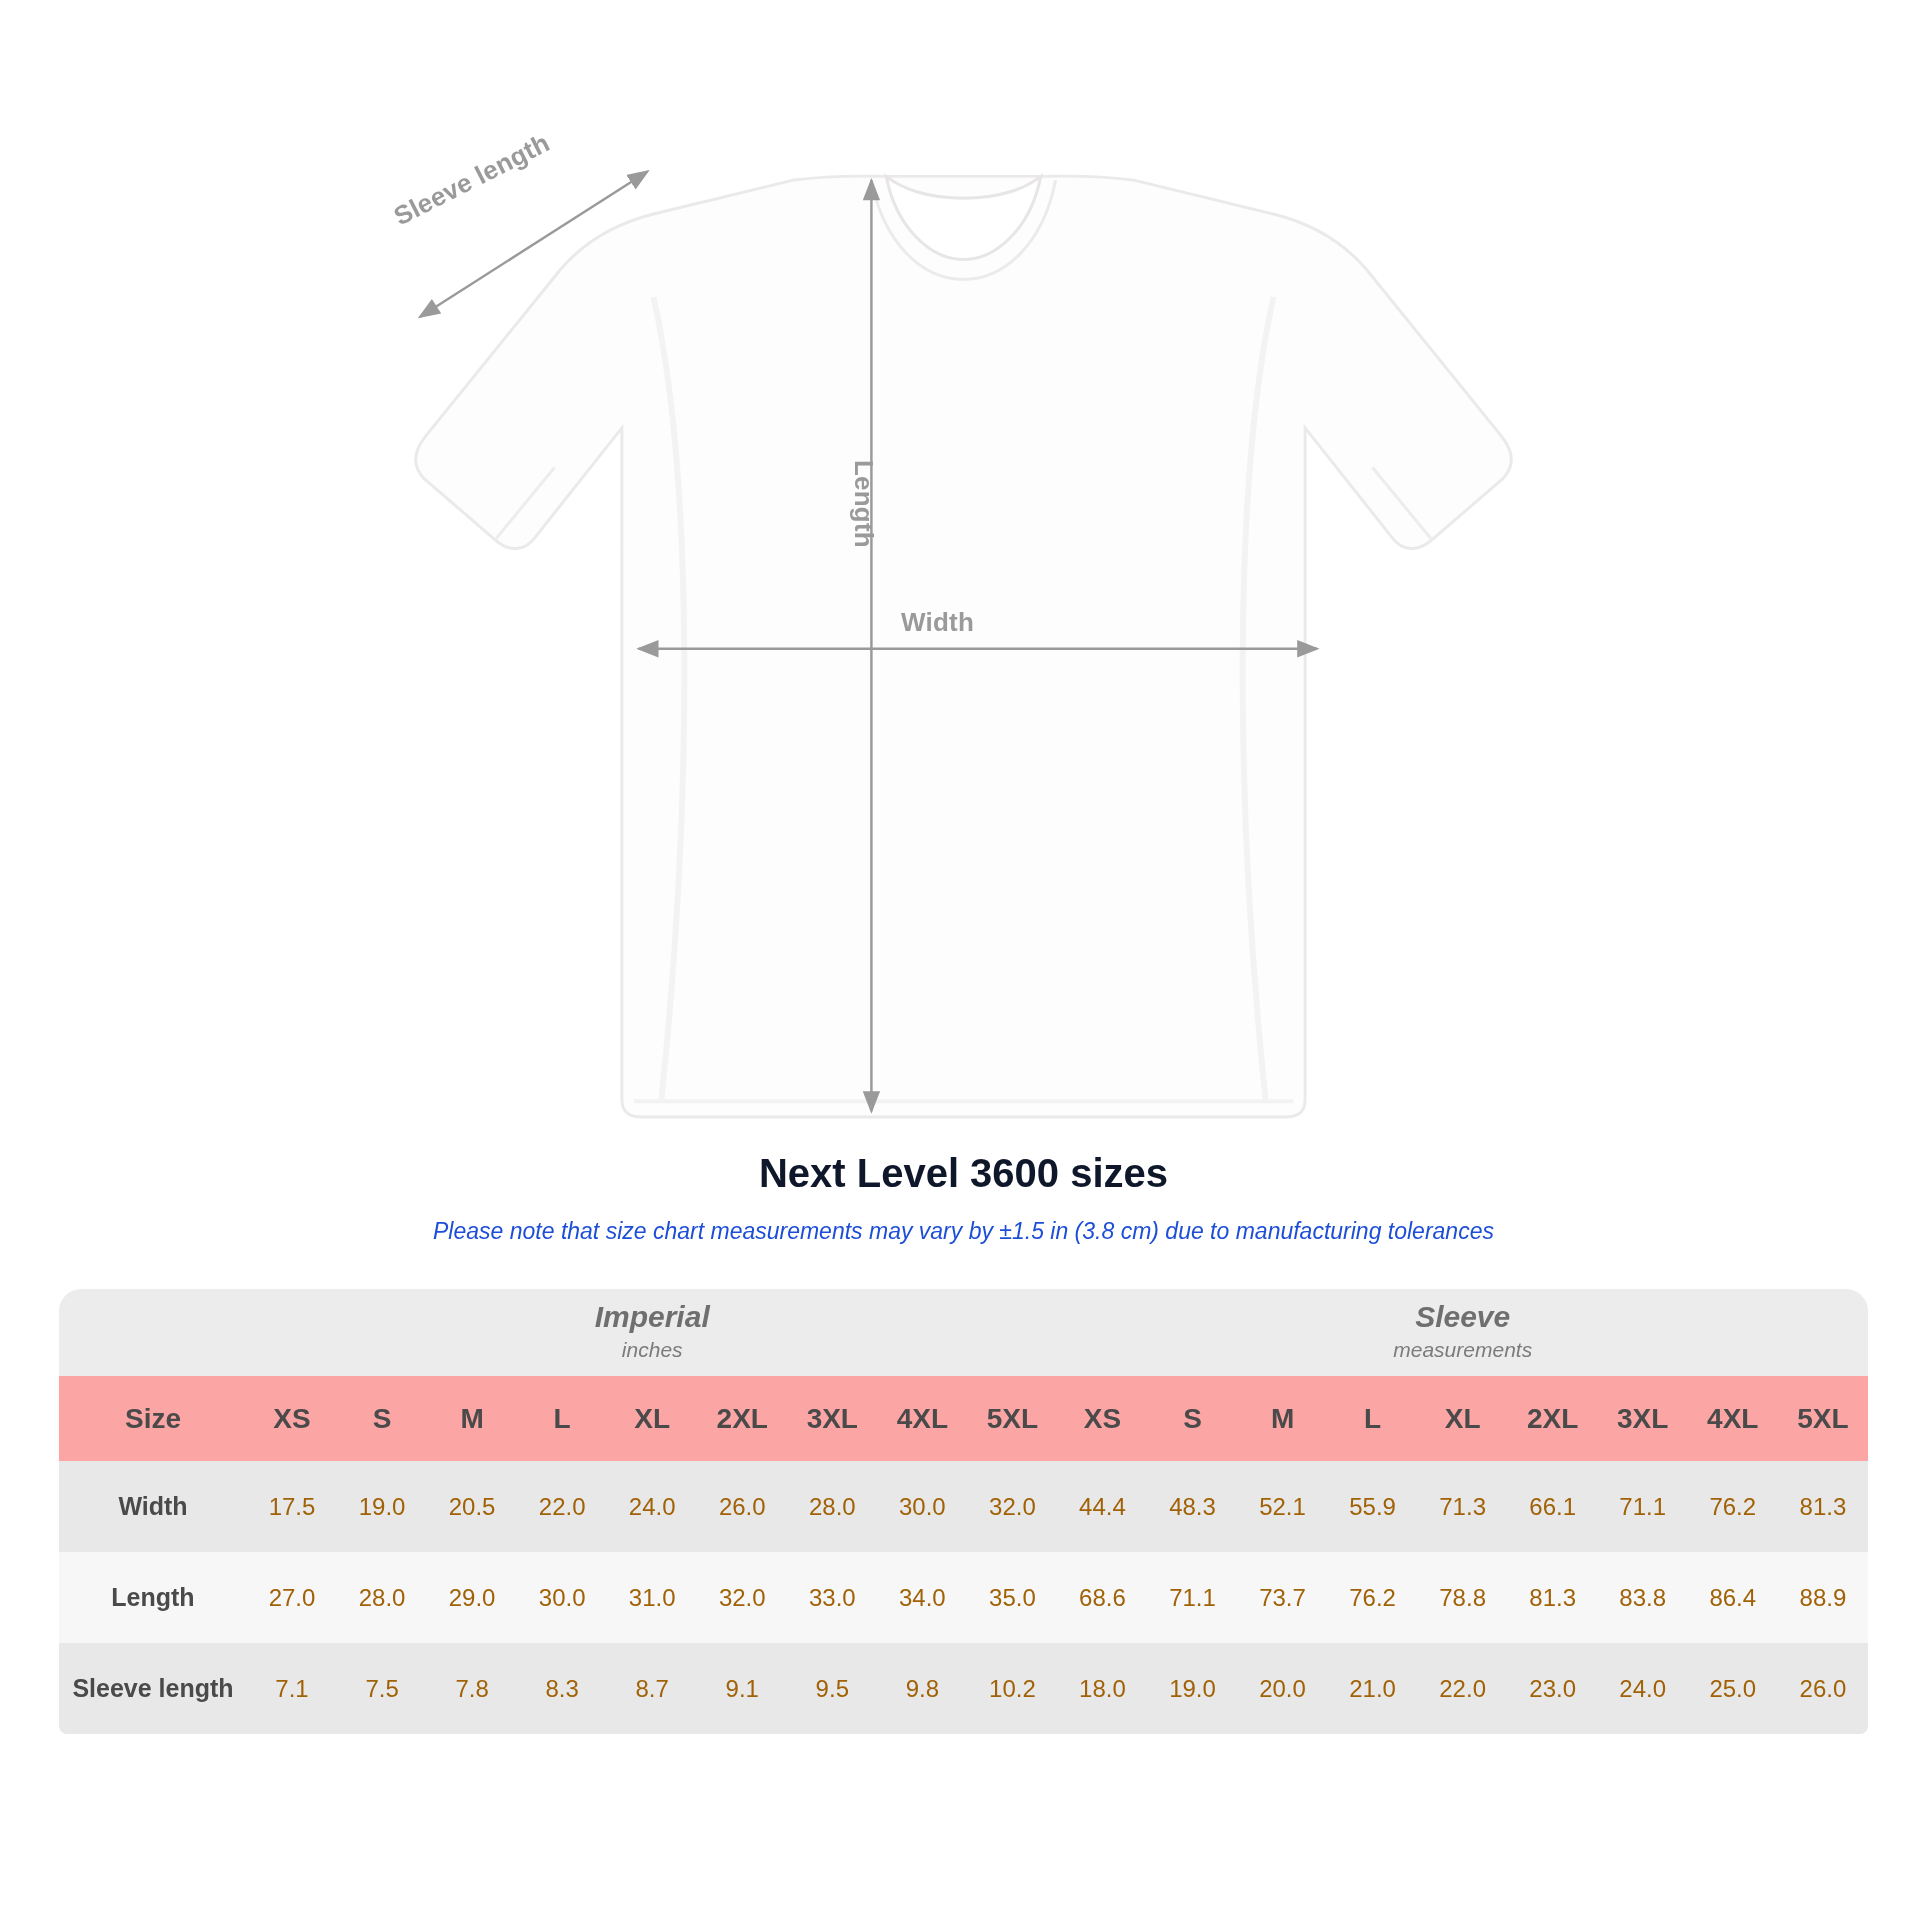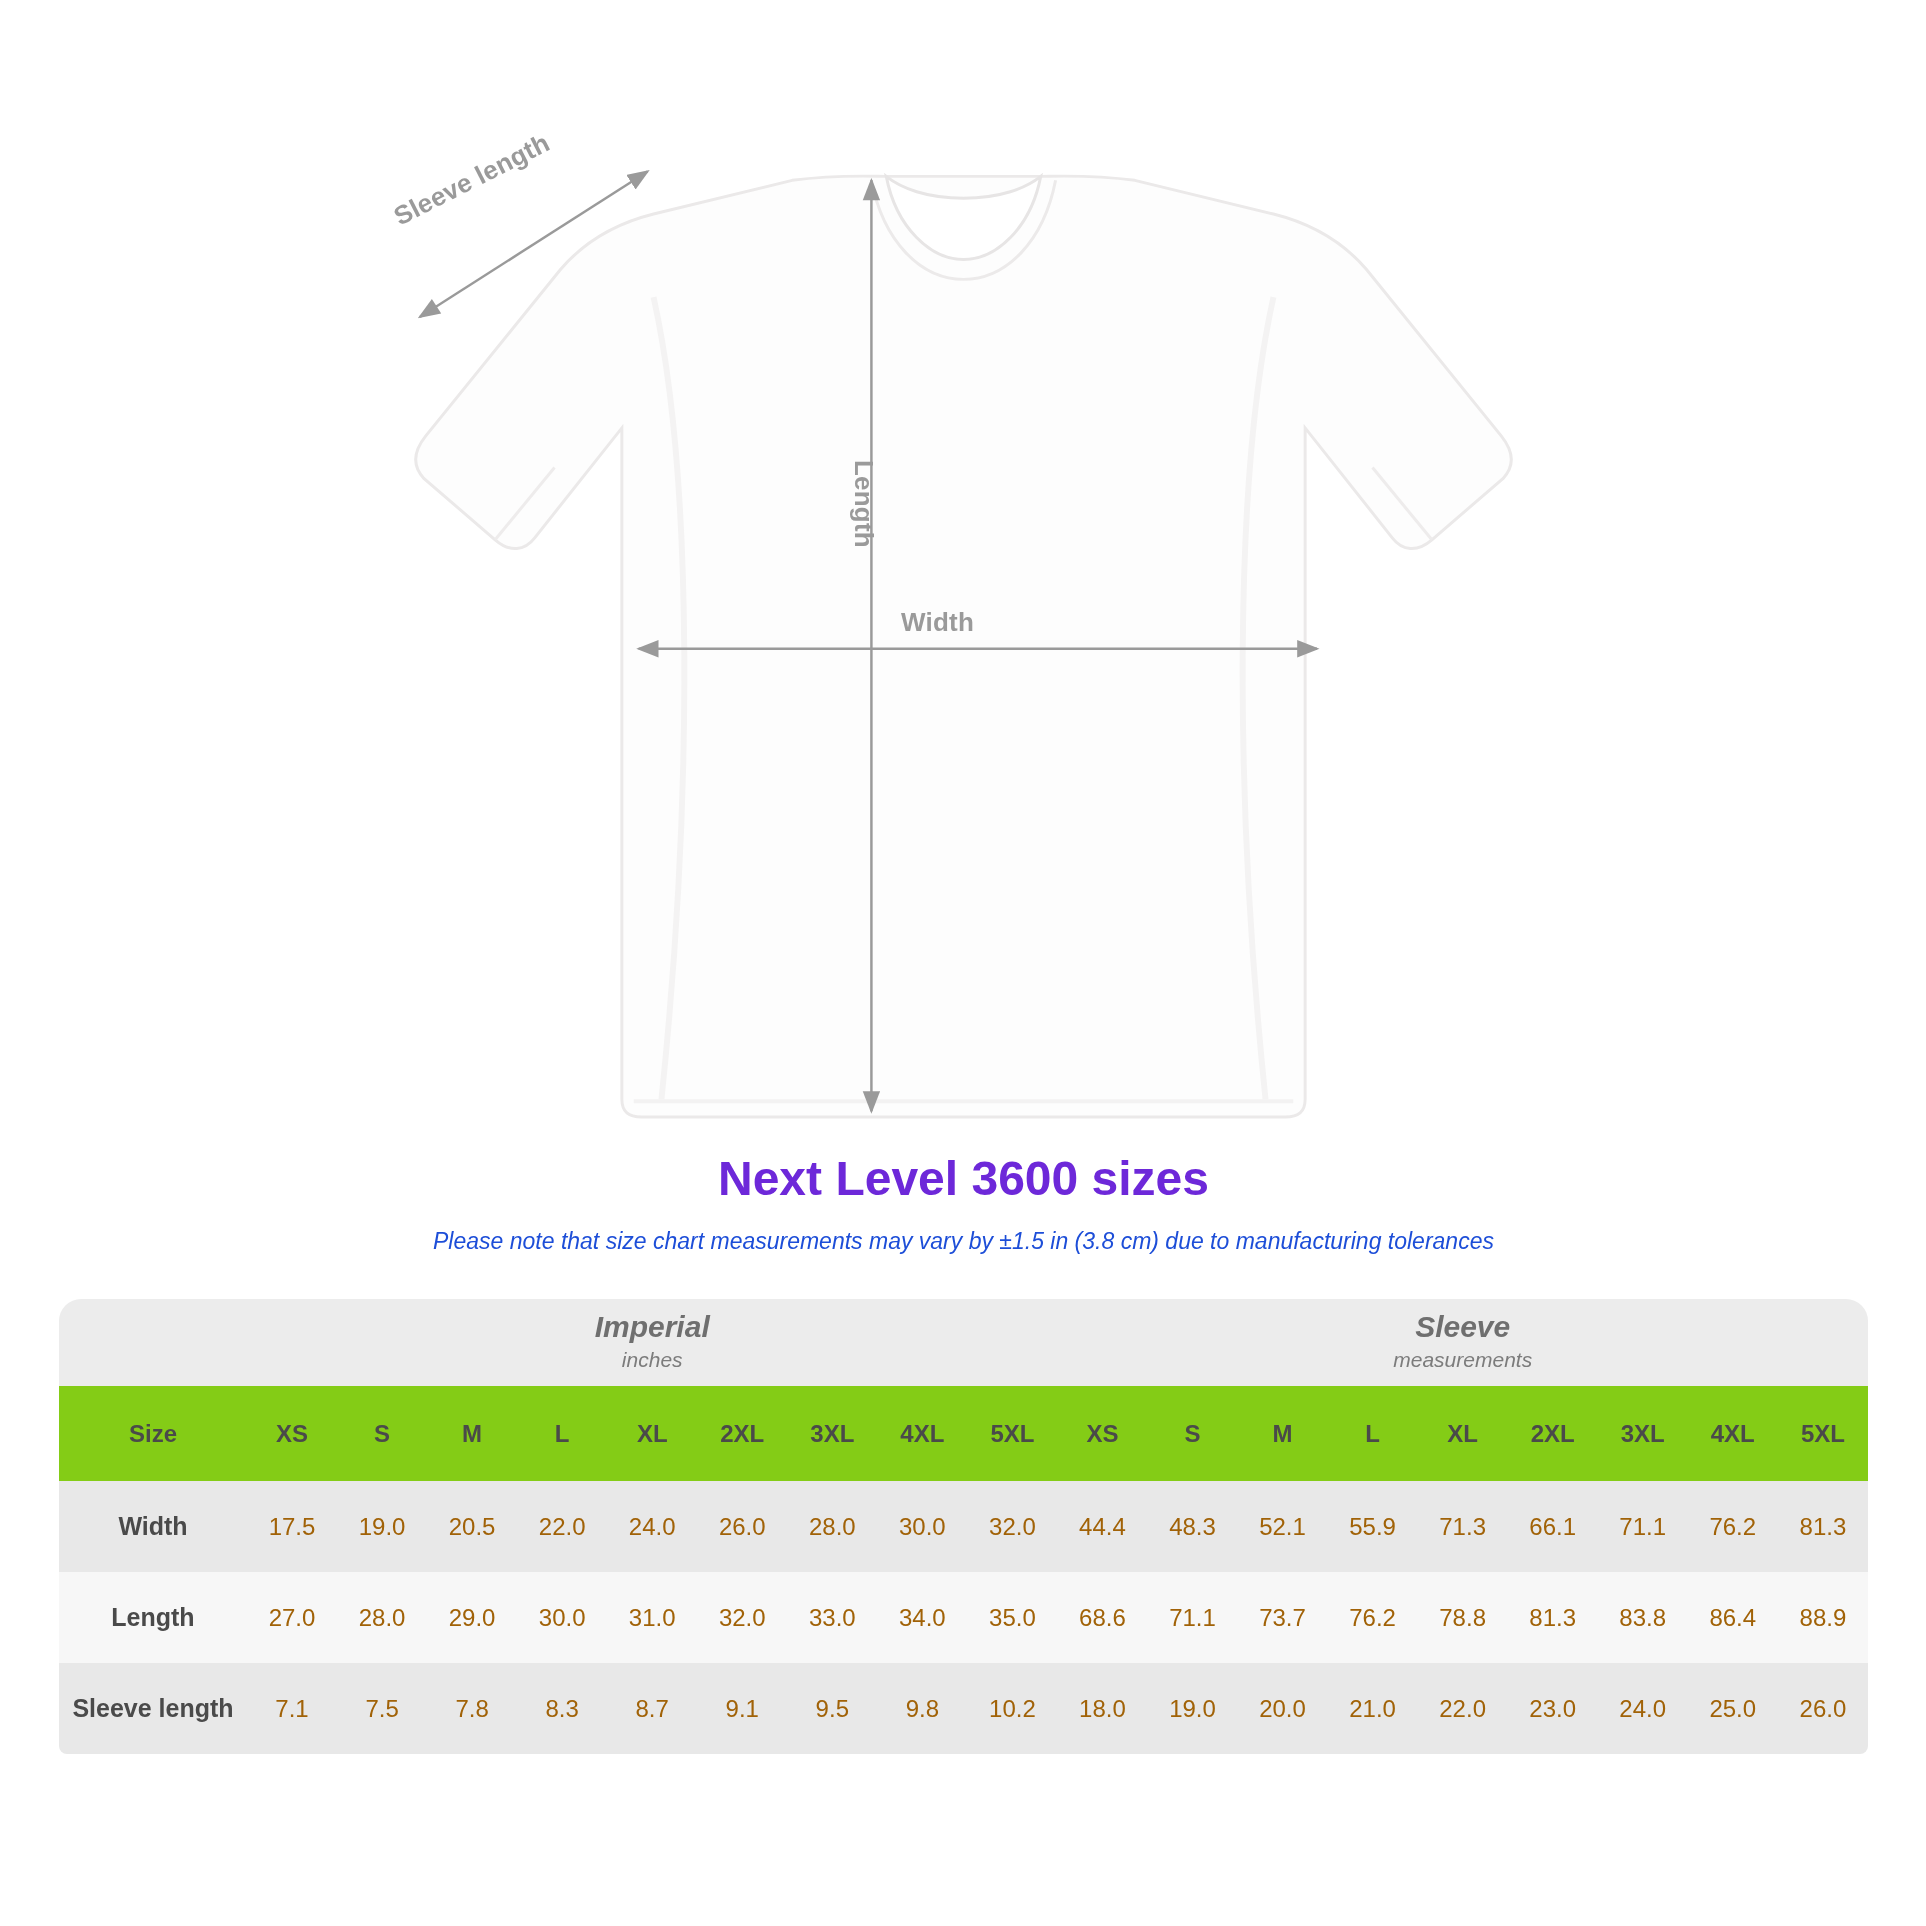--- a/index.html
+++ b/index.html
@@ -55,23 +55,23 @@
     left: 901px;
     top: 607px;
   }
 
   
   .title-block {
     text-align: center;
     margin-top: 12px;
   }
   .chart-title {
-    font-size: 48px;
-    font-weight: bold;
-    color: #6d28d9;
+    font-size: 40px;
+    font-weight: bold;
+    color: #0f172a;
     margin: 0 0 22px 0;
   }
   .chart-note {
     font-size: 23px;
     font-style: italic;
     color: #1d4ed8;
     margin: 0;
   }
 
   
@@ -105,25 +105,25 @@
     color: #6f6f6f;
     line-height: 1.15;
   }
   .unit-sub {
     font-size: 21px;
     font-style: italic;
     color: #7c7c7c;
     line-height: 1.5;
   }
   .size-row th, .size-row td {
-    background: #84cc16;
-    height: 95px;
+    background: #fca5a5;
+    height: 85px;
     font-weight: bold;
     color: #4a4a4a;
-    font-size: 24px;
+    font-size: 28px;
   }
   .row-even td, .row-even th {
     background: #e8e8e8;
   }
   .row-odd td, .row-odd th {
     background: #f7f7f7;
   }
   .data-row th {
     font-weight: bold;
     color: #4a4a4a;

